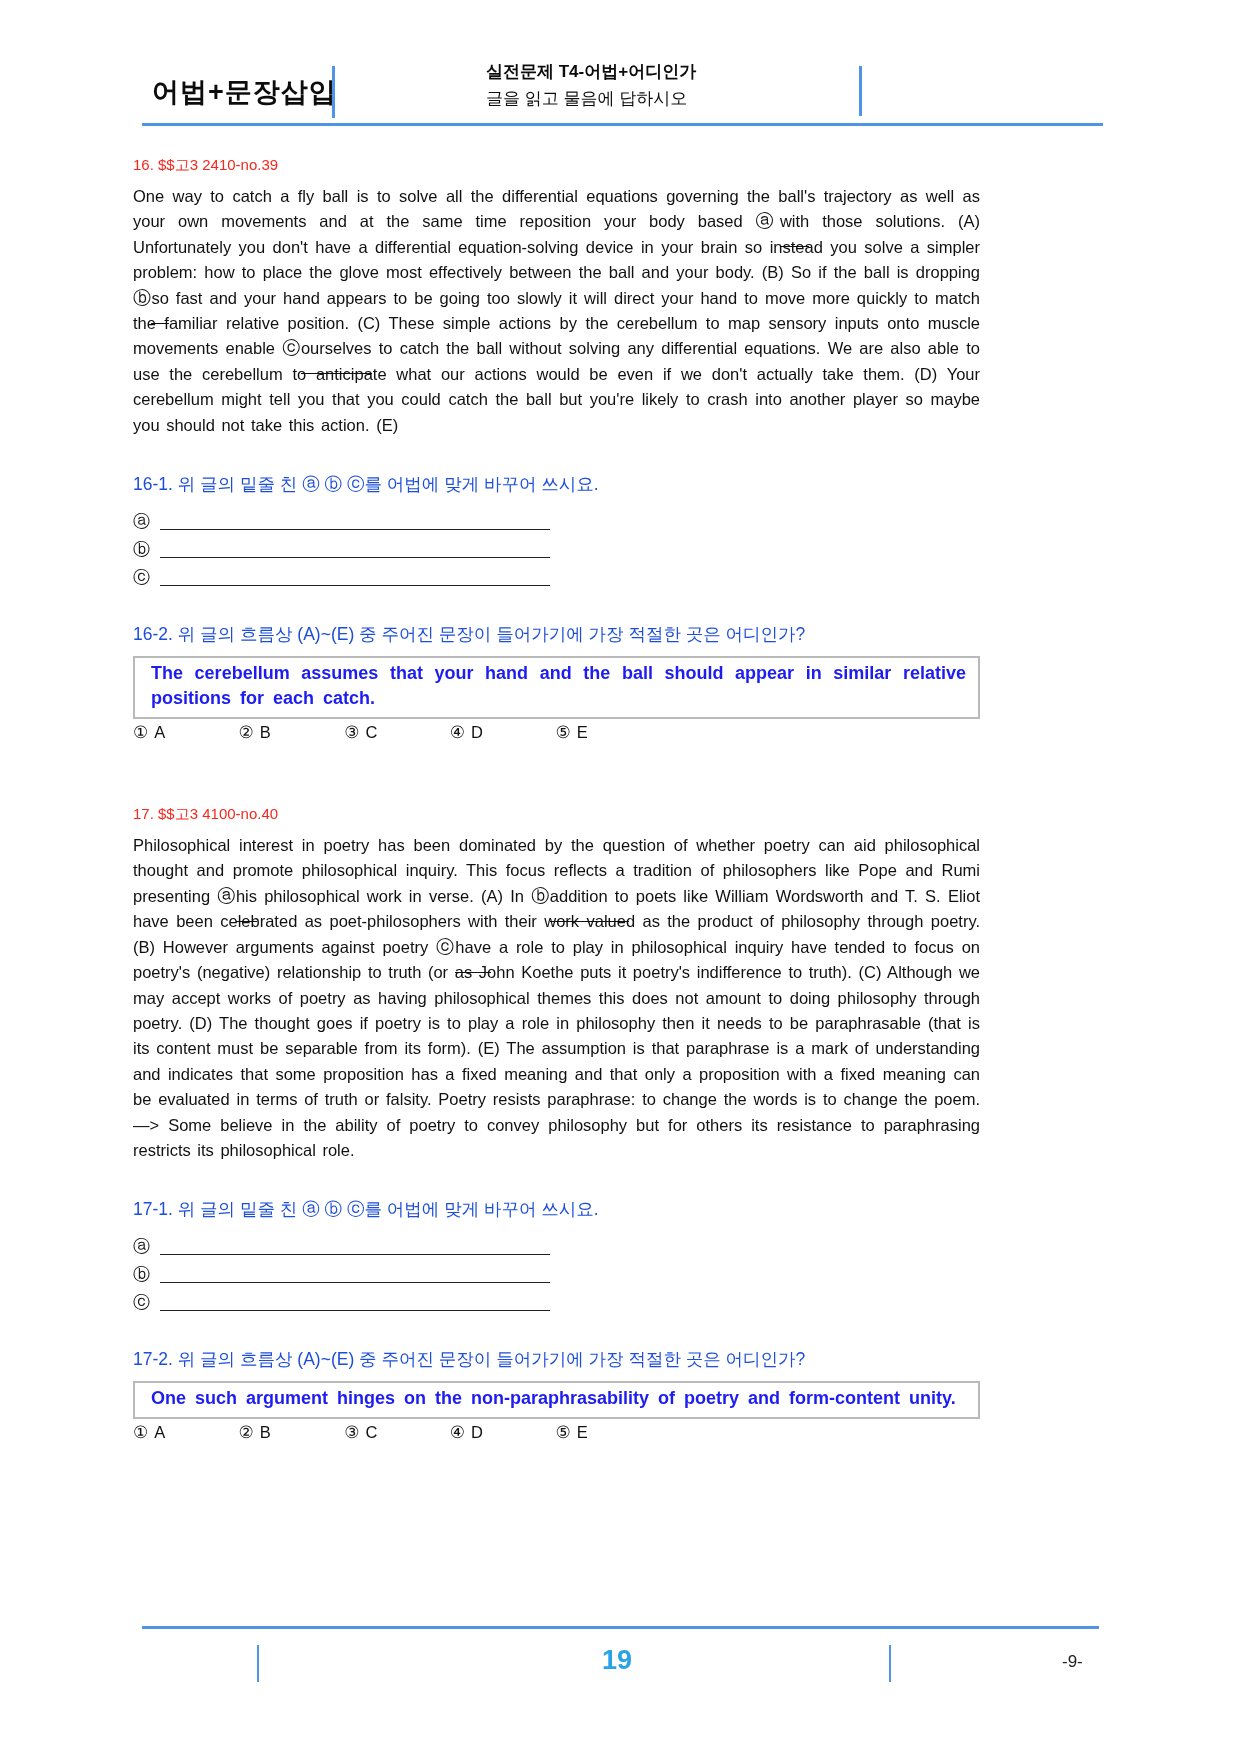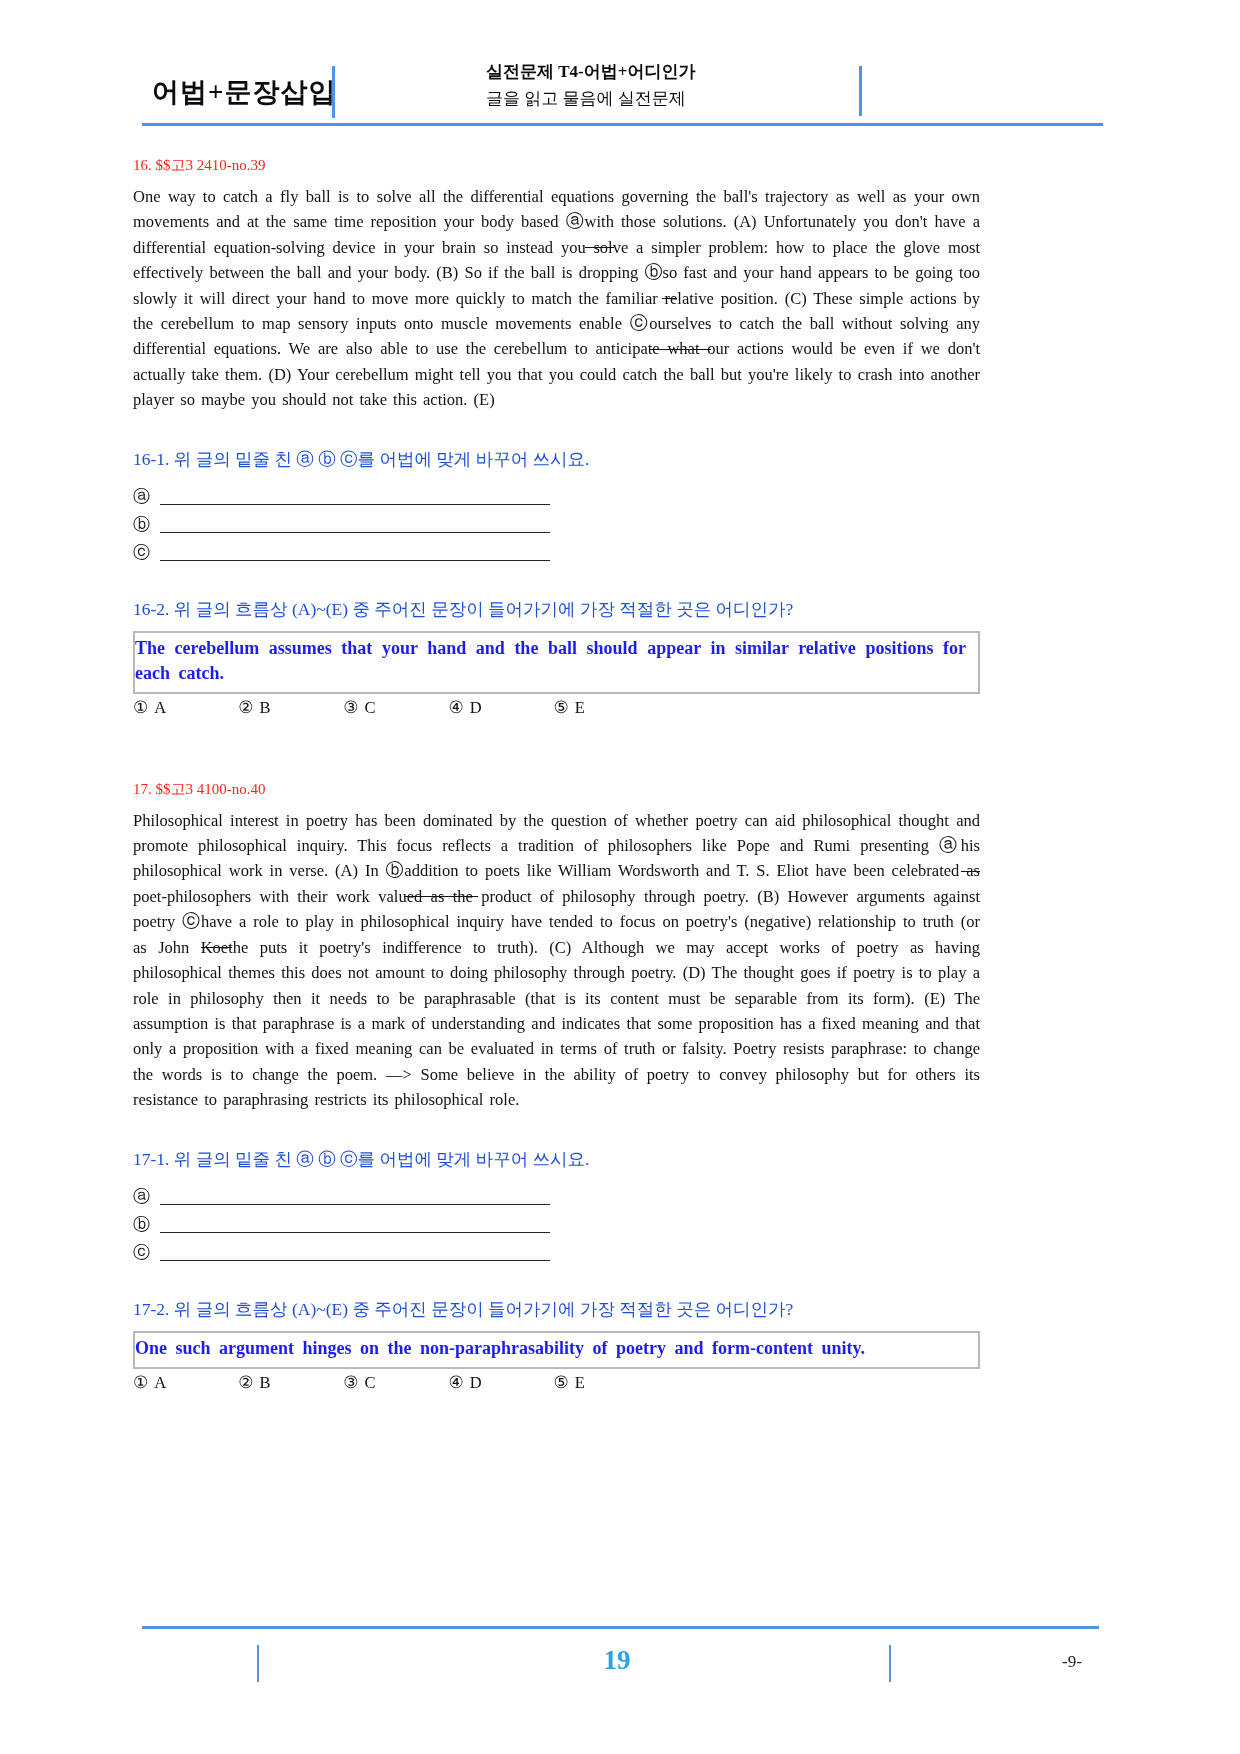--- a/index.html
+++ b/index.html
@@ -3,21 +3,21 @@
 <meta charset="utf-8">
 <style>
   html,body { margin:0; padding:0; }
   body {
     width:1240px; height:1754px;
     background:#ffffff;
     font-family:"Liberation Sans", sans-serif;
     color:#111;
     position:relative;
   }
-  .page { position:relative; width:1240px; height:1754px; overflow:hidden;font-family:Liberation Serif, serif; }
+  .page { position:relative; width:1240px; height:1754px; overflow:hidden; }
 
   
   .hdr-title {
     position:absolute; left:152px; top:74px;
     font-size:27px; font-weight:bold; color:#0c0c0c; letter-spacing:1px;
   }
   .hdr-vline1 { position:absolute; left:332px; top:66px; width:3px; height:52px; background:#4f94e6; }
   .hdr-center { position:absolute; left:486px; top:58px; font-size:17px; line-height:27px; color:#0c0c0c; }
   .hdr-center .l1 { font-weight:bold; }
   .hdr-vline2 { position:absolute; left:859px; top:66px; width:3px; height:50px; background:#4f94e6; }
@@ -37,21 +37,21 @@
   .sub-label { font-size:17.5px; color:#1d4ed8; margin:0 0 10px 0; }
 
   .blank-row { height:28px; display:flex; align-items:flex-end; margin-bottom:0; }
   .blank-letter { font-size:17px; color:#111; margin-right:10px; line-height:24px; }
   .blank-line { display:inline-block; width:390px; height:0; border-bottom:1.8px solid #222; margin-bottom:4px; }
 
   .sub2 { margin-top:32px; }
 
   .sent-box {
     border:2px solid #b9b9b9;
-    padding:3px 12px 6px 0;
+    padding:3px 12px 6px 16px;
     margin:2px 0 0 0;
   }
   .sent-box .sent {
     font-size:18px; font-weight:bold; color:#1d1df2;
     line-height:25px; text-align:justify; word-spacing:4px; margin:0;
   }
   .opts { margin:3px 0 0 0; font-size:16.5px; color:#111; }
   .opt { display:inline-block; width:101px; }
   .opt .num { font-size:17px; margin-right:6px; }
 
@@ -69,21 +69,21 @@
 </style>
 </head>
 <body>
 
 <div class="page">
 
   <div class="hdr-title">어법+문장삽입</div>
   <div class="hdr-vline1"></div>
   <div class="hdr-center">
     <div class="l1">실전문제 T4-어법+어디인가</div>
-    <div class="l2">글을 읽고 물음에 실전문제</div>
+    <div class="l2">글을 읽고 물음에 답하시오</div>
   </div>
   <div class="hdr-vline2"></div>
   <div class="hdr-hline"></div>
 
   <div class="content">
 
     <section>
       <h2 class="q-title">16. $$고3 2410-no.39</h2>
       <p class="passage"><span>One way to catch a fly ball is to solve all the differential equations governing the ball's trajectory as well as your own movements and at the same time reposition your body based </span><span class="circ">ⓐ</span><span class="u">with</span><span> those solutions. (A) Unfortunately you don't have a differential equation-solving device in your brain so instead you solve a simpler problem: how to place the glove most effectively between the ball and your body. (B) So if the ball is dropping </span><span class="circ">ⓑ</span><span class="u">so</span><span> fast and your hand appears to be going too slowly it will direct your hand to move more quickly to match the familiar relative position. (C) These simple actions by the cerebellum to map sensory inputs onto muscle movements enable </span><span class="circ">ⓒ</span><span class="u">ourselves</span><span> to catch the ball without solving any differential equations. We are also able to use the cerebellum to anticipate what our actions would be even if we don't actually take them. (D) Your cerebellum might tell you that you could catch the ball but you're likely to crash into another player so maybe you should not take this action. (E)</span></p>
 

